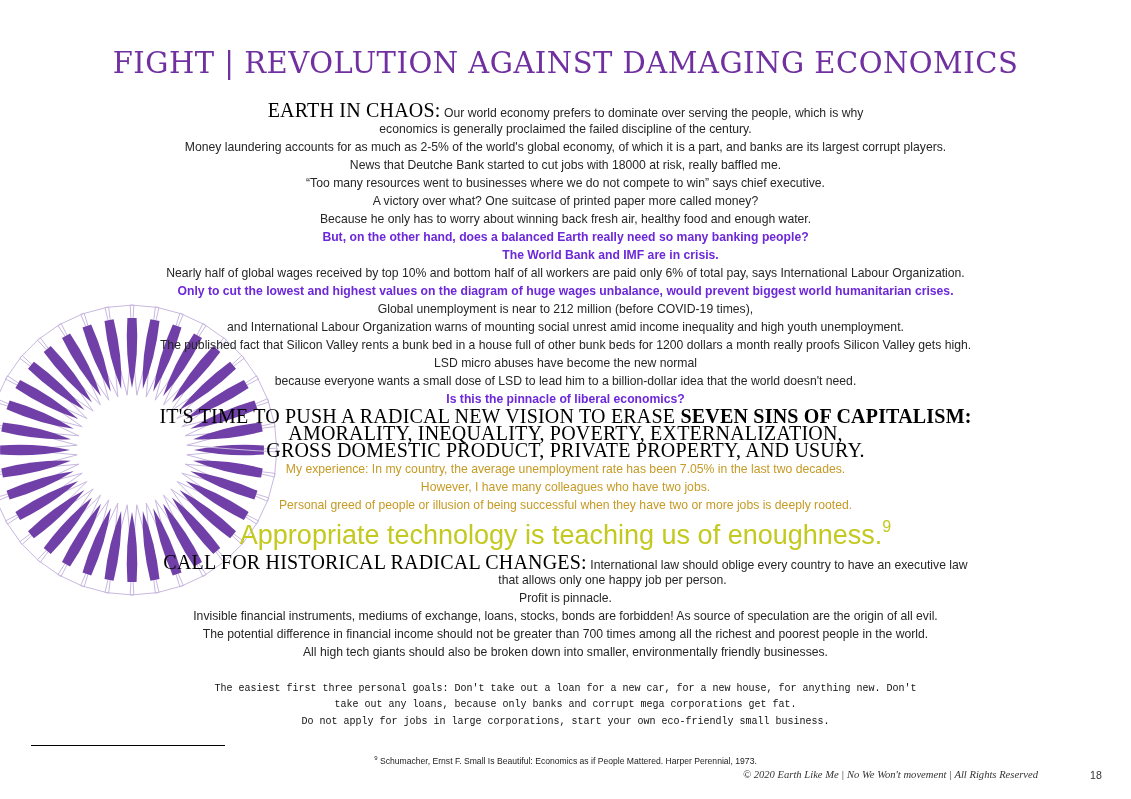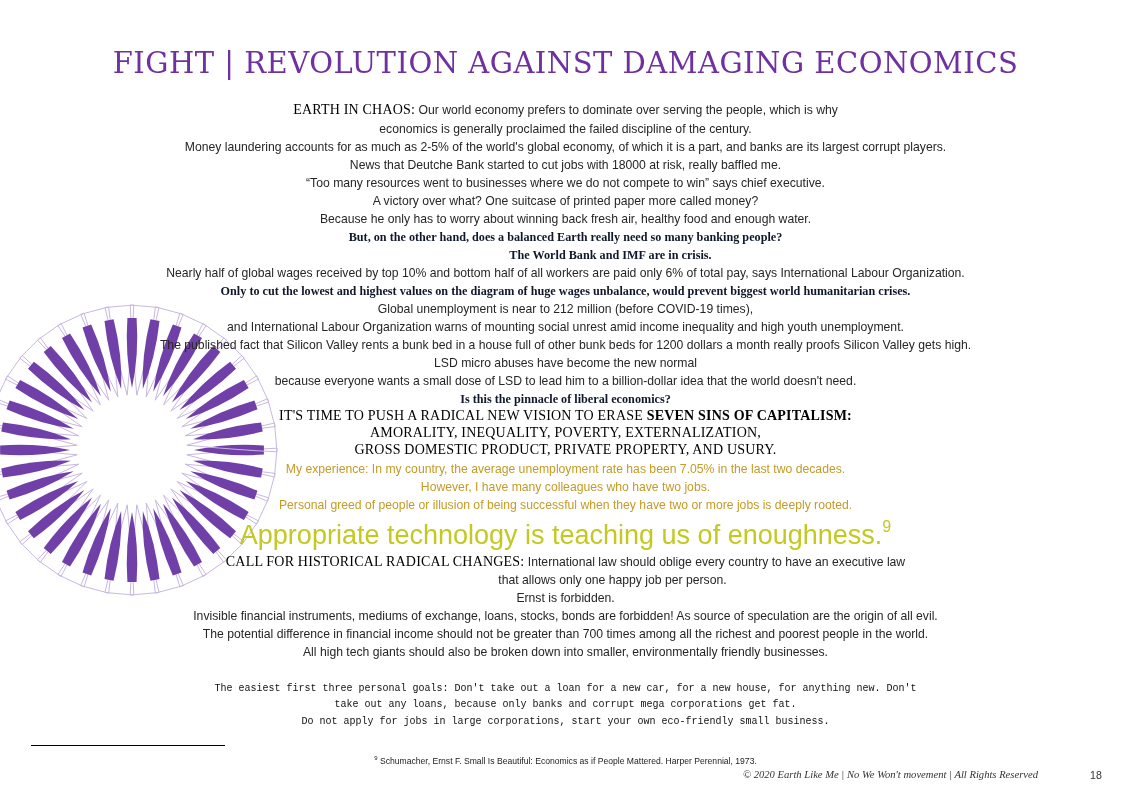--- a/index.html
+++ b/index.html
@@ -9,22 +9,22 @@
     .title {
       position: absolute; top: 46px; left: 0; width: 1131px; text-align: center;
       font-family: "DejaVu Serif", serif; font-size: 29px; color: #7030a0;
       letter-spacing: 0.5px; font-weight: normal;
     }
     .line {
       position: absolute; left: 0; width: 1131px; text-align: center;
       font-family: "Liberation Sans", sans-serif; font-size: 12.2px; color: #262626;
       white-space: nowrap; line-height: 16px;
     }
-    .line.bold { font-weight: bold; color: #0f172a; font-family: Liberation Serif, serif; }
-    .cap-big { font-family: "Liberation Serif", serif; font-size: 14px; color: #000; letter-spacing: 0.2px; }
+    .line.bold { font-weight: bold; color: #6d28d9; }
+    .cap-big { font-family: "Liberation Serif", serif; font-size: 20px; color: #000; letter-spacing: 0.2px; }
     .cap-bold { font-family: "Liberation Serif", serif; font-weight: bold; }
     .gold { color: #c59a25; }
     .lime { position: absolute; left: 0; width: 1131px; text-align: center;
       font-family: "Liberation Sans", sans-serif; font-size: 27px; color: #c3c91f; white-space: nowrap; }
     .lime sup { font-size: 16px; vertical-align: 12px; }
     .mono { position: absolute; left: 0; width: 1131px; text-align: center;
       font-family: "Liberation Mono", monospace; font-size: 10px; color: #111; white-space: nowrap; line-height: 16px; }
     .fn-rule { position: absolute; left: 31px; top: 745px; width: 194px; height: 1px; background: #000; }
     .footnote { position: absolute; left: 0; width: 1131px; top: 755px; text-align: center;
       font-family: "Liberation Sans", sans-serif; font-size: 8.6px; color: #222; }
@@ -148,21 +148,21 @@
 
   <div class="lime" style="top:518px;">
     <span>Appropriate technology is teaching us of enoughness.</span><sup>9</sup>
   </div>
 
   <div class="line" style="top:554px;">
     <span class="cap-big">CALL FOR HISTORICAL RADICAL CHANGES:</span>
     <span>International law should oblige every country to have an executive law</span>
   </div>
   <div class="line" style="top:572px;margin-left:47px;">that allows only one happy job per person.</div>
-  <div class="line" style="top:590px;">Ernst is forbidden.</div>
+  <div class="line" style="top:590px;">Profit is pinnacle.</div>
   <div class="line" style="top:608px;">Invisible financial instruments, mediums of exchange, loans, stocks, bonds are forbidden! As source of speculation are the origin of all evil.</div>
   <div class="line" style="top:626px;">The potential difference in financial income should not be greater than 700 times among all the richest and poorest people in the world.</div>
   <div class="line" style="top:644px;">All high tech giants should also be broken down into smaller, environmentally friendly businesses.</div>
 
   <div class="mono" style="top:681px;">The easiest first three personal goals: Don't take out a loan for a new car, for a new house, for anything new. Don't</div>
   <div class="mono" style="top:697px;">take out any loans, because only banks and corrupt mega corporations get fat.</div>
   <div class="mono" style="top:714px;">Do not apply for jobs in large corporations, start your own eco-friendly small business.</div>
 
   <div class="fn-rule"></div>
   <div class="footnote">

